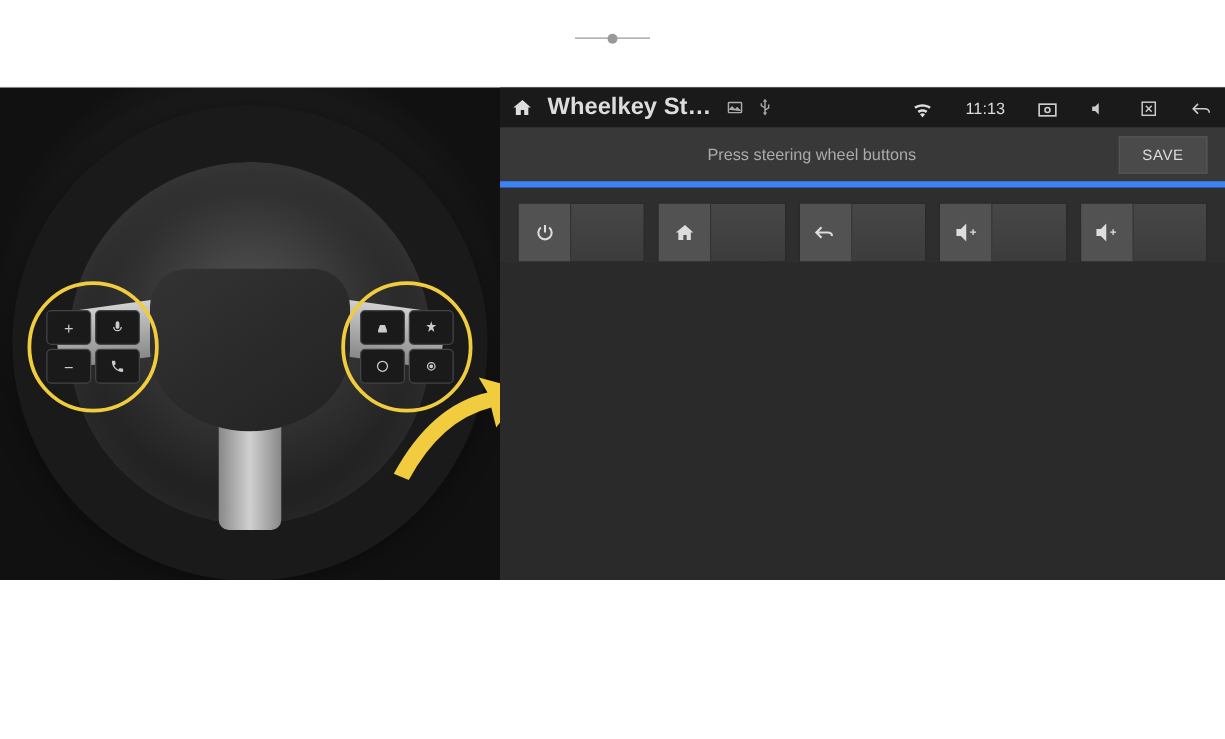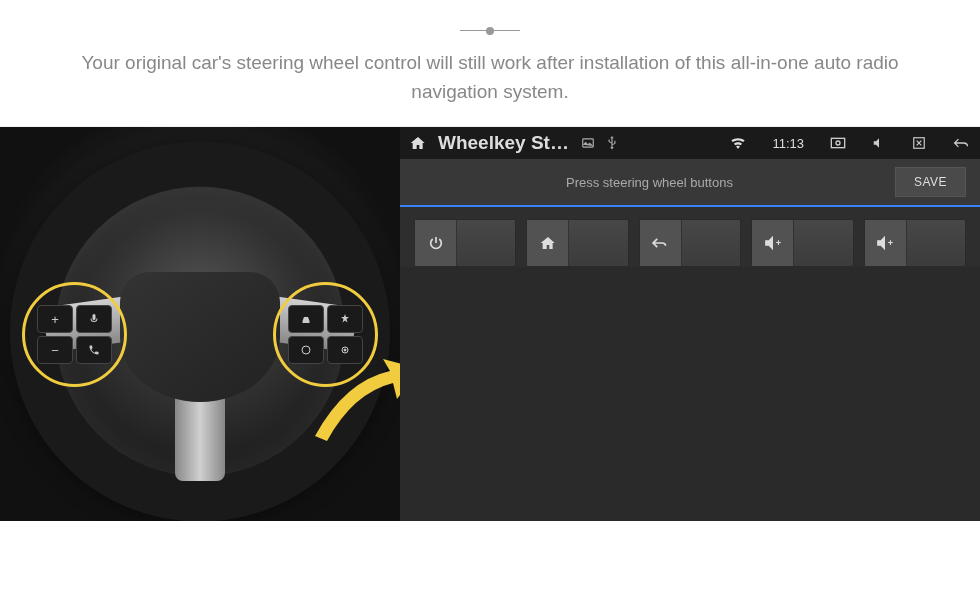--- a/index.html
+++ b/index.html
@@ -148,31 +148,31 @@
       height: 32px;
       background: #1a1a1a;
       display: flex;
       align-items: center;
       padding: 0 10px;
       color: #ddd;
       font-size: 12px;
       gap: 10px;
     }
     .status-left { display: flex; align-items: center; gap: 12px; }
-    .status-right { margin-left: auto; display: flex; align-items: center; gap: 26px; }
+    .status-right { margin-left: auto; display: flex; align-items: flex-end; gap: 26px; }
     .status-icon { font-size: 13px; color: #ccc; display: inline-flex; }
     .status-title { font-weight: bold; font-size: 19px; }
     
     .toolbar {
       height: 48px;
       background: #383838;
       display: flex;
       align-items: center;
       padding: 0 14px;
-      border-bottom: 2px solid #3b82f6;
+      border-bottom: 5px solid #3b82f6;
     }
     .toolbar-text {
       color: #aaa;
       font-size: 13px;
       flex: 1;
       text-align: center;
     }
     .toolbar-btn {
       background: #4a4a4a;
       border: 1px solid #555;
@@ -217,21 +217,20 @@
       right: 0;
       bottom: 0;
       background: #2a2a2a;
     }
   </style>
 </head>
 <body>
 
 <div class="header-section">
   <div class="title-underline"></div>
-  <p class="description">Your original car's steering wheel control will still work after installation of this all-in-one auto radio navigation system.</p>
 </div>
 
 <div class="content-row">
 
   <div class="steering-wheel-panel">
     <div class="wheel-rim"></div>
     <div class="spoke-left"></div>
     <div class="spoke-right"></div>
     <div class="spoke-bottom"></div>
     <div class="wheel-center"></div>

